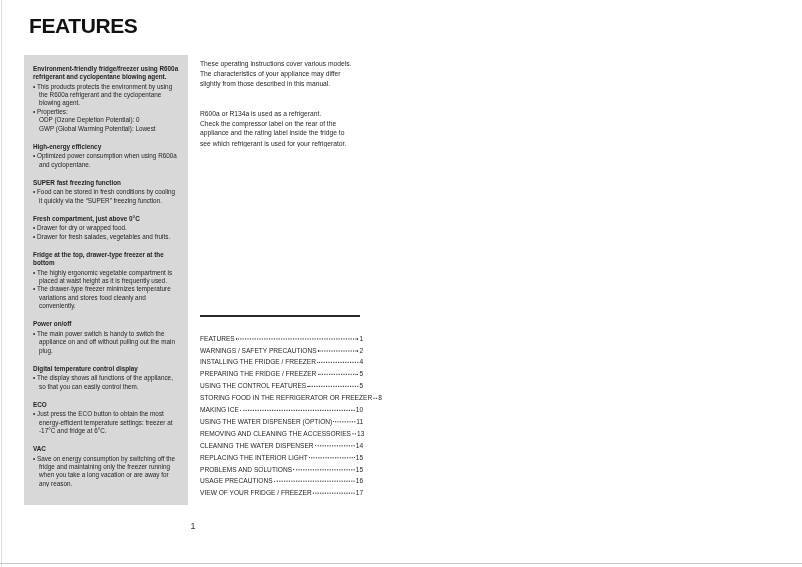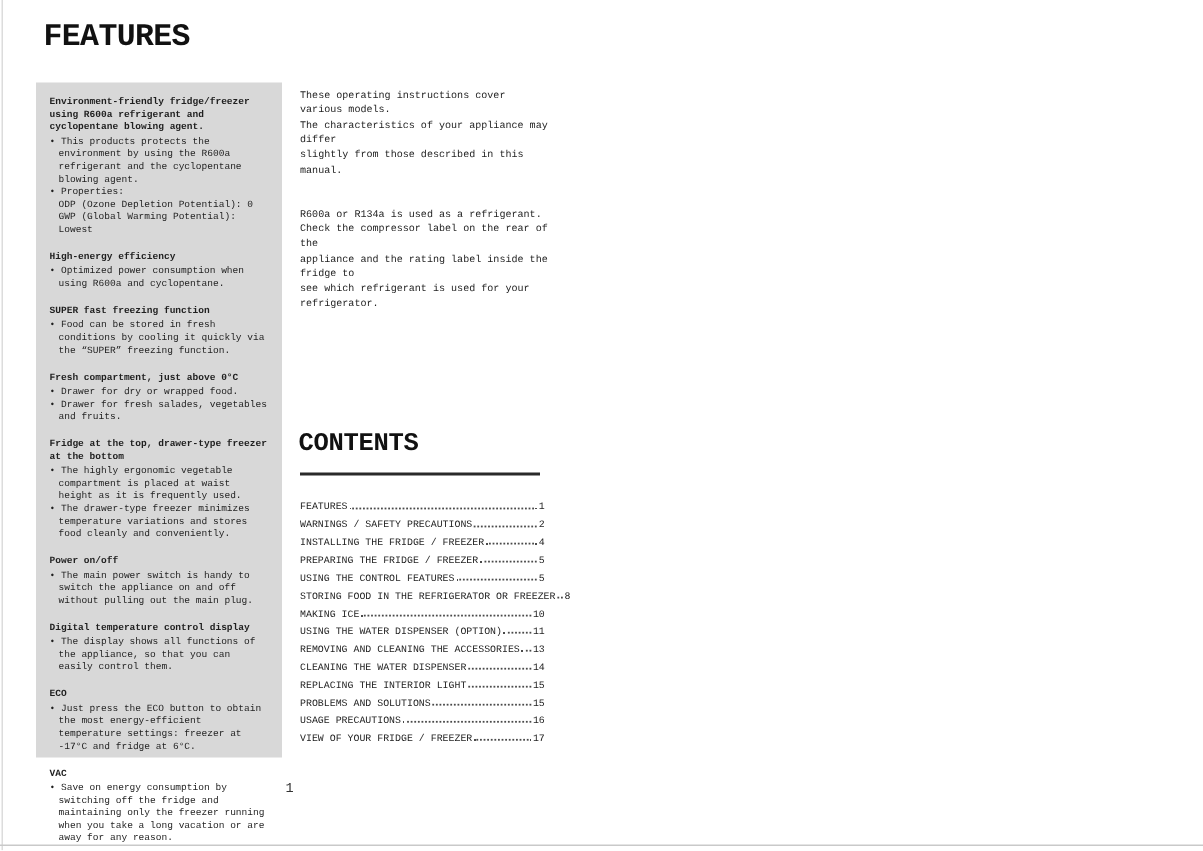--- a/index.html
+++ b/index.html
@@ -1,18 +1,18 @@
 <!DOCTYPE html>
 <html><head>
 <meta charset="utf-8">
 <style>
   html,body{margin:0;padding:0;background:#fff;}
   .page{
     position:relative;width:802px;height:567px;background:#ffffff;overflow:hidden;
-    font-family:Liberation Mono, monospace;color:#222;
+    font-family:Liberation Sans, sans-serif;color:#222;
   }
   .edge-left{position:absolute;left:1px;top:0;width:1px;height:567px;background:#dcdcdc;}
   .edge-bottom{position:absolute;left:0;top:563px;width:802px;height:1px;background:#c9c9c9;}
 
   .doc-title{
     position:absolute;left:29px;top:14px;
     font-size:21px;font-weight:bold;letter-spacing:-0.4px;color:#111;
   }
 
   
@@ -111,21 +111,20 @@
       <p>These operating instructions cover various models.
 The characteristics of your appliance may differ
 slightly from those described in this manual.</p>
       <p>R600a or R134a is used as a refrigerant.
 Check the compressor label on the rear of the
 appliance and the rating label inside the fridge to
 see which refrigerant is used for your refrigerator.</p>
     </div>
   </div>
 
-  <div class="contents-heading">CONTENTS</div>
   <div class="contents-rule"></div>
 
   <div class="toc">
     <div class="toc-inner">
         <div class="toc-row">
           <span class="toc-label">FEATURES</span>
           <span class="toc-dots"></span>
           <span class="toc-page">1</span>
         </div>
         <div class="toc-row">

